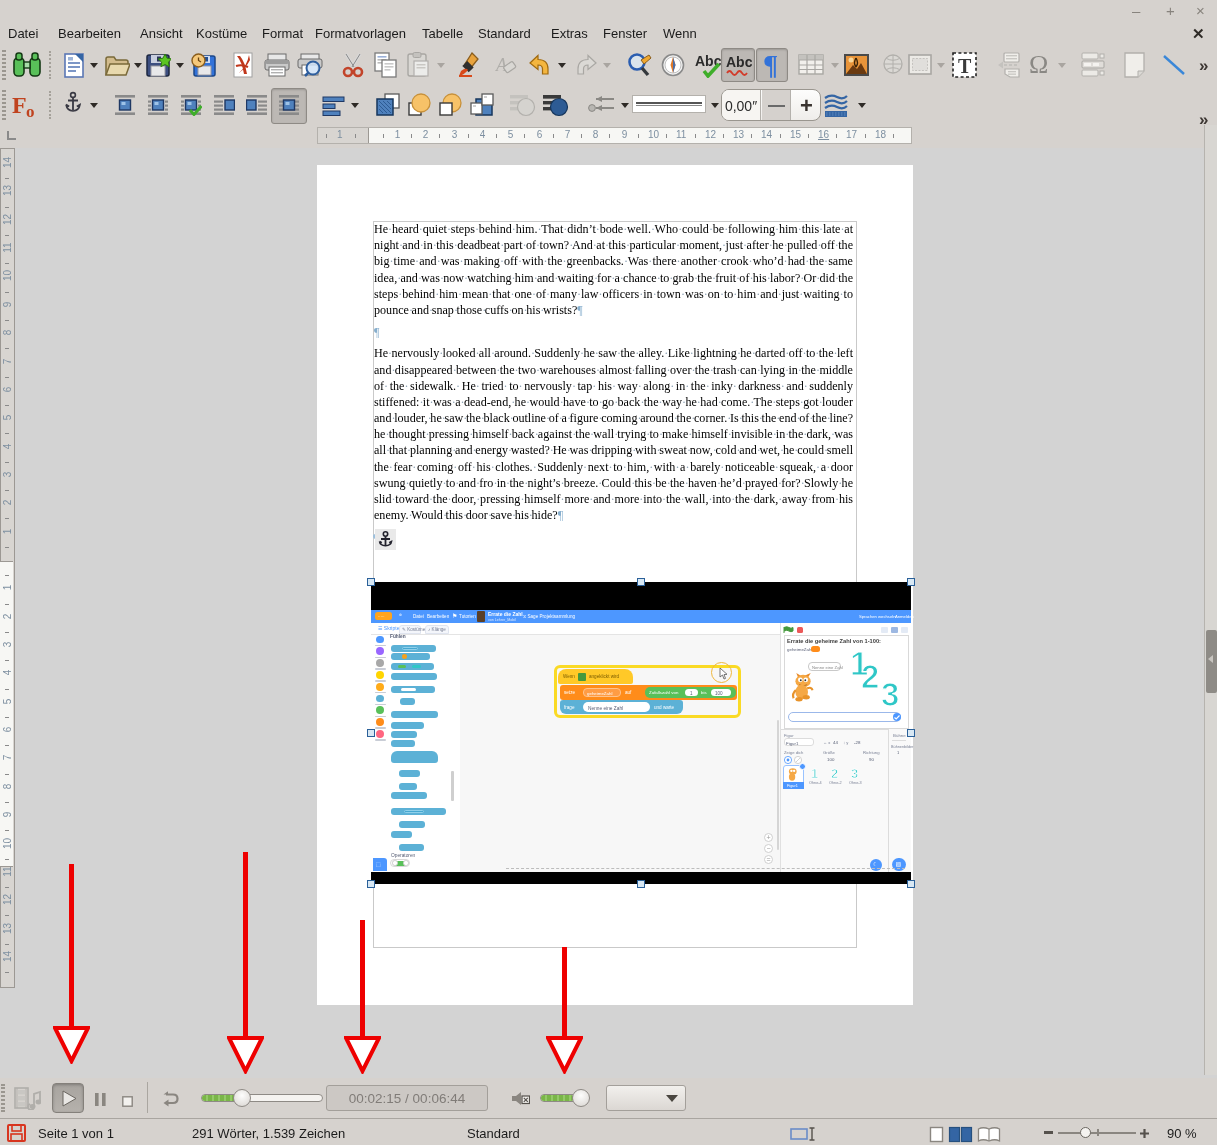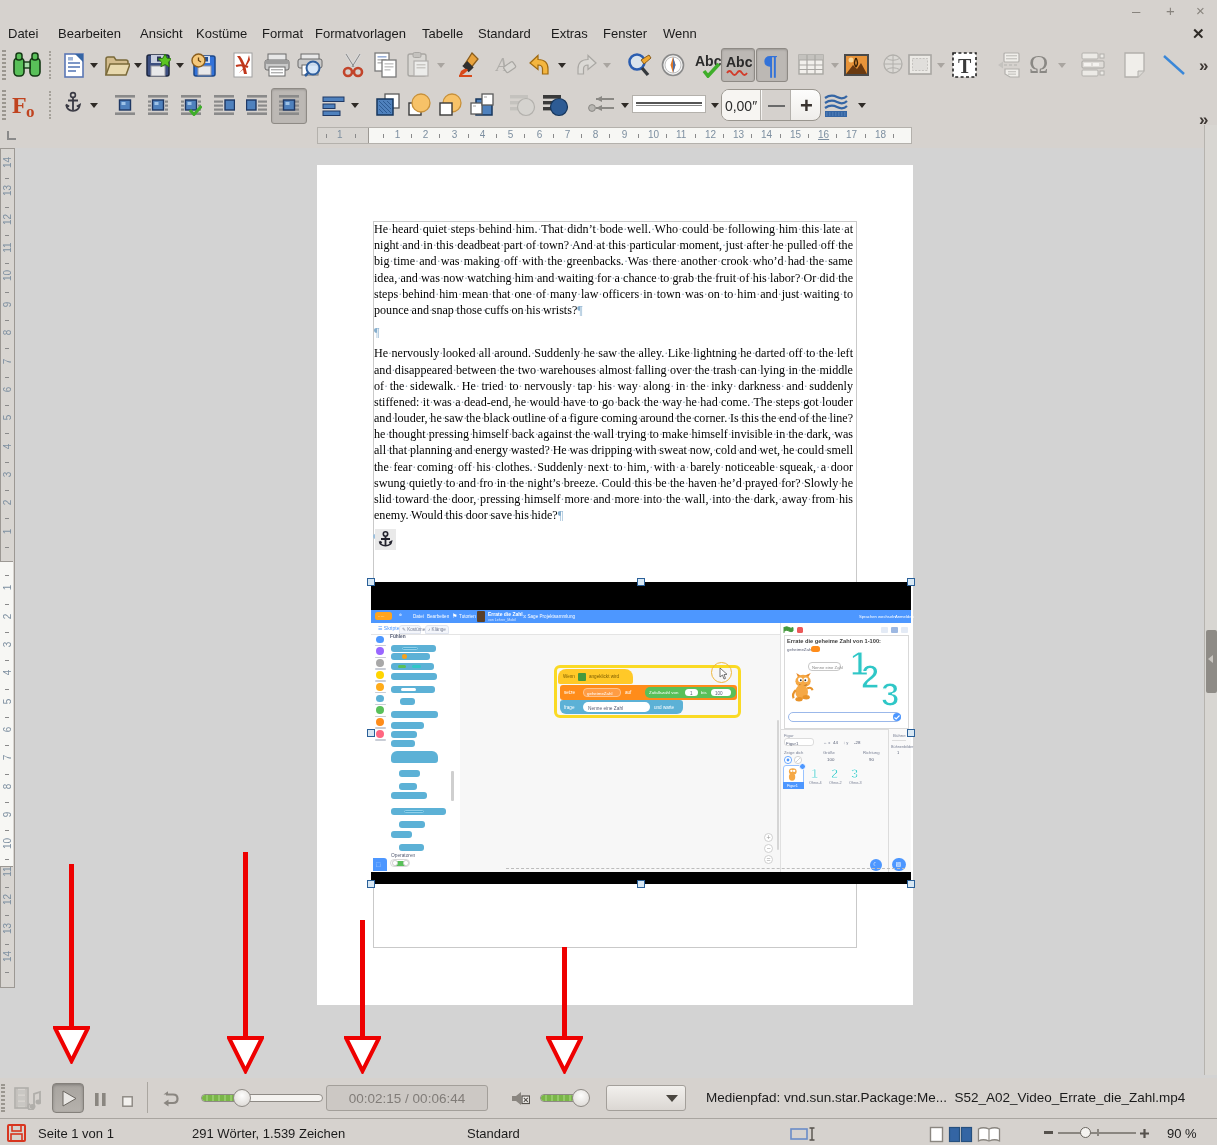--- a/index.html
+++ b/index.html
@@ -809,21 +809,20 @@
 <div class="icon" style="left:511px;top:1090px;"><svg width="19" height="17" viewBox="0 0 19 17">
         <path d="M1 6 H5 L10 2 V15 L5 11 H1 Z" fill="#8a8680"></path>
         <rect x="11" y="6" width="7.5" height="7.5" fill="#f3f1ee" stroke="#55514c" stroke-width="1.2"></rect>
         <path d="M12.8 7.8 l4 4 M16.8 7.8 l-4 4" stroke="#55514c" stroke-width="1.2"></path>
       </svg></div>
 <div class="icon" style="left:540px;top:1094px;width:48px;height:8px;border:1px solid #8e8a85;border-radius:4px;background:#f5f3f0;"></div>
 <div class="icon" style="left:541px;top:1095px;width:33px;height:6px;border-radius:3px;background:repeating-linear-gradient(90deg,#7ab648 0 4px,#94c968 4px 6px);"></div>
 <div class="icon" style="left:572px;top:1089px;width:18px;height:18px;border-radius:50%;border:1px solid #8e8a85;background:radial-gradient(circle at 50% 35%,#fdfdfc,#d8d4d0);"></div>
 <div class="icon" style="left:606px;top:1085px;width:80px;height:26px;border:1px solid #a39f9a;border-radius:3px;background:linear-gradient(#f2f0ed,#dbd7d3);"></div>
 <div class="icon" style="left:666px;top:1095px;width:0;height:0;border-left:6px solid transparent;border-right:6px solid transparent;border-top:7px solid #4a4640;"></div>
-<div class="icon" style="left:706px;top:1090px;font-size:13.5px;color:#1b1b1b;">Medienpfad: vnd.sun.star.Package:Me...&nbsp;&nbsp;S52_A02_Video_Errate_die_Zahl.mp4</div>
   </div>
 <div class="abs" style="left:0;top:1118px;width:1217px;height:1px;background:#a9a5a0;"></div>
 <div class="abs" id="statusbar">
     <div class="icon" style="left:7px;top:1124px;"><svg width="19" height="18" viewBox="0 0 19 18">
         <rect x="1" y="1" width="17" height="16" rx="1" fill="none" stroke="#d8351f" stroke-width="2"></rect>
         <rect x="5" y="1" width="9" height="6" fill="none" stroke="#d8351f" stroke-width="1.6"></rect>
         <rect x="4" y="10" width="11" height="7" fill="none" stroke="#d8351f" stroke-width="1.6"></rect>
       </svg></div>
 <div class="icon" style="left:38px;top:1126px;">Seite 1 von 1</div>
 <div class="icon" style="left:192px;top:1126px;">291 Wörter, 1.539 Zeichen</div>

